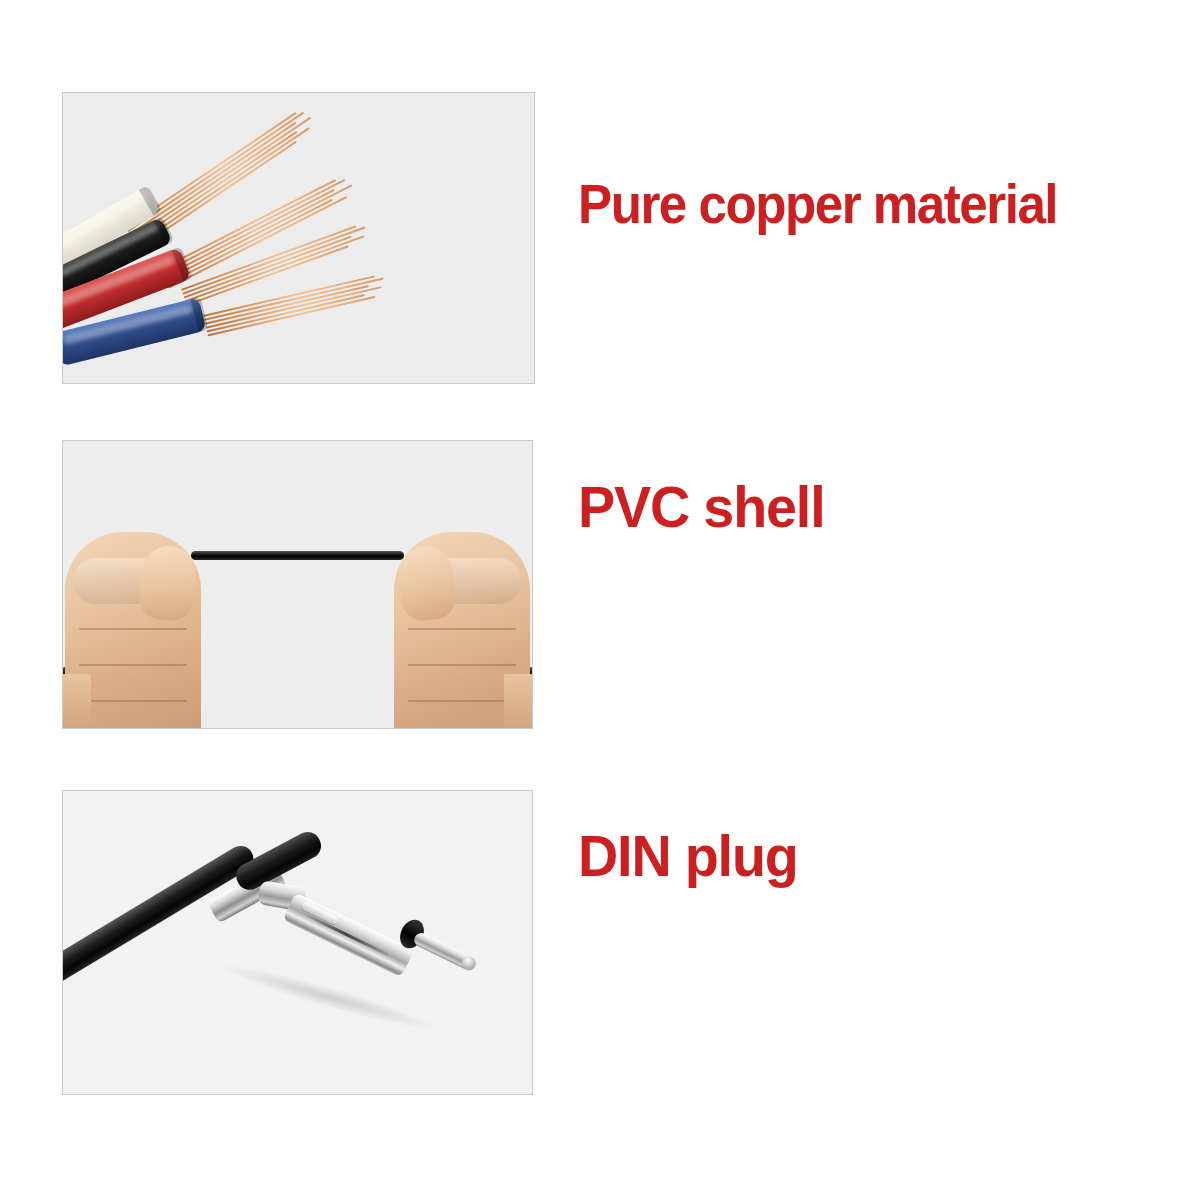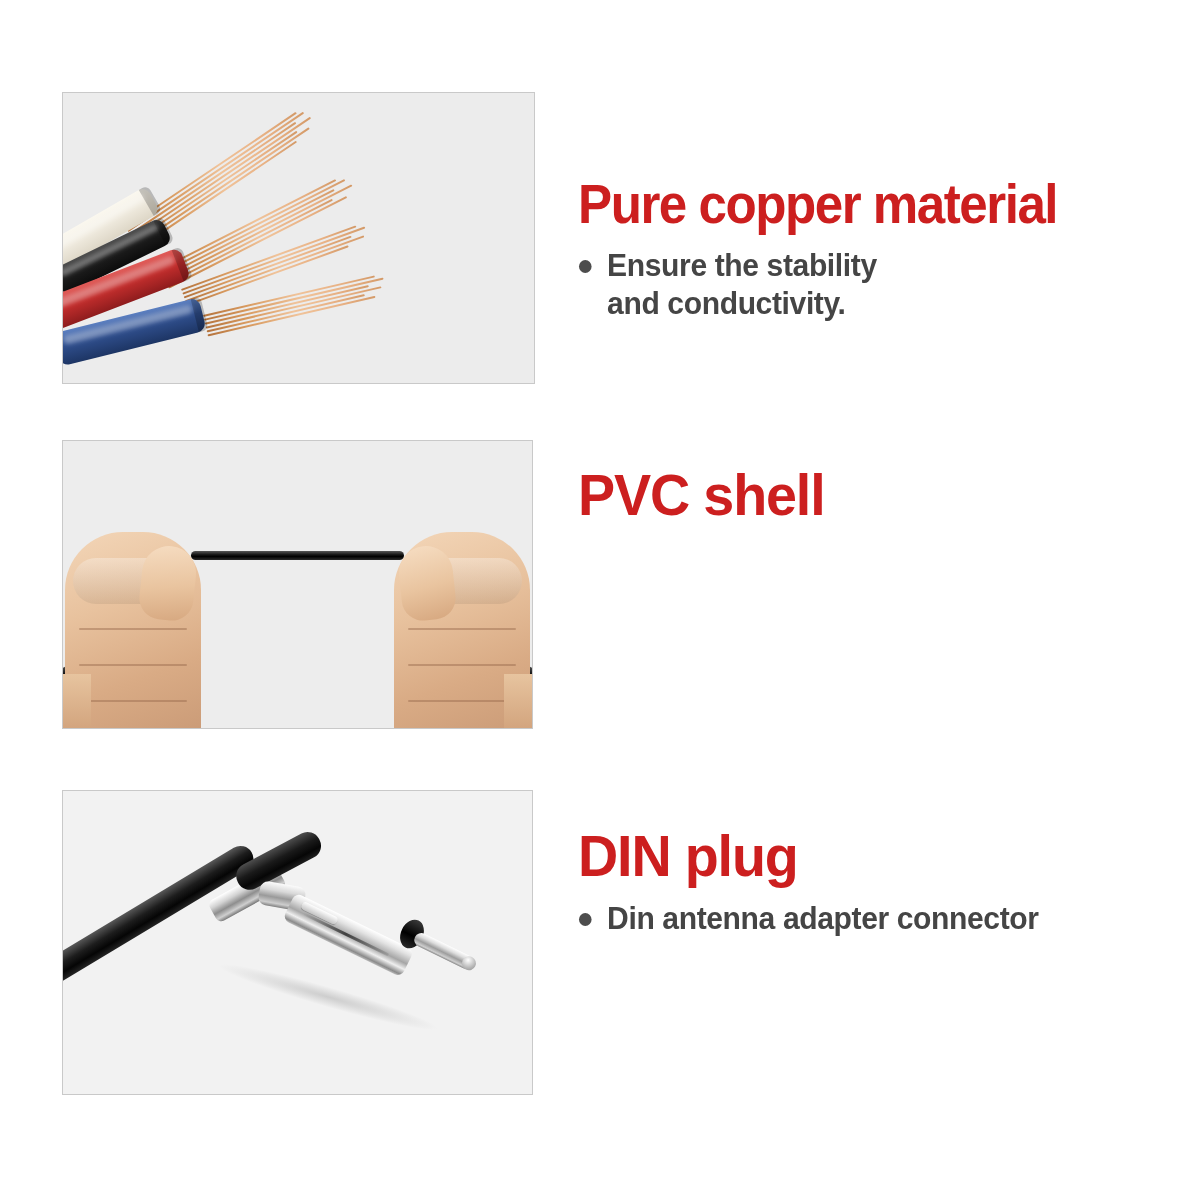--- a/index.html
+++ b/index.html
@@ -270,21 +270,21 @@
     transform: rotate(16deg);
   }
 
   
   .text-block {
     position: absolute;
     left: 578px;
     right: 10px;
   }
   .tb-1 { top: 136px; margin-top: 40px; }
-  .tb-2 { top: 465px; }
+  .tb-2 { top: 477px; }
   .tb-3 { top: 826px; }
 
   .feature-title {
     margin: 0;
     color: #cc1f1f;
     font-family: "Liberation Sans Narrow", "Liberation Sans", sans-serif;
     font-weight: bold;
     font-size: 58px;
     line-height: 1.04;
     letter-spacing: -1.2px;
@@ -378,26 +378,20 @@
         <div class="jacket-tip"></div>
       </div>
       <div class="jacket jacket-blue" style="left:-6px; top:240px; width:150px; height:34px; transform:rotate(-14deg);">
         <div class="jacket-tip"></div>
       </div>
     </div>
   </div>
 
   <div class="text-block tb-1">
     <h2 class="feature-title title-wide">Pure copper material</h2>
-    <ul class="bullet-list">
-      <li class="bullet-item">
-        <span class="bullet-line">Ensure the stability</span>
-        <span class="bullet-line">and conductivity.</span>
-      </li>
-    </ul>
   </div>
 </div>
 
 <div class="feature-row">
 
   <div class="photo photo-2">
     <div class="photo-inner">
       <div class="p2-bg"></div>
 
       <div class="cable-tail tail-l"></div>
@@ -447,19 +441,14 @@
       </div>
       <div class="din-collar"></div>
       <div class="din-pin">
         <div class="din-pin-tip"></div>
       </div>
     </div>
   </div>
 
   <div class="text-block tb-3">
     <h2 class="feature-title">DIN plug</h2>
-    <ul class="bullet-list">
-      <li class="bullet-item">
-        <span class="bullet-line">Din antenna adapter connector</span>
-      </li>
-    </ul>
   </div>
 </div>
 
 </body></html>

